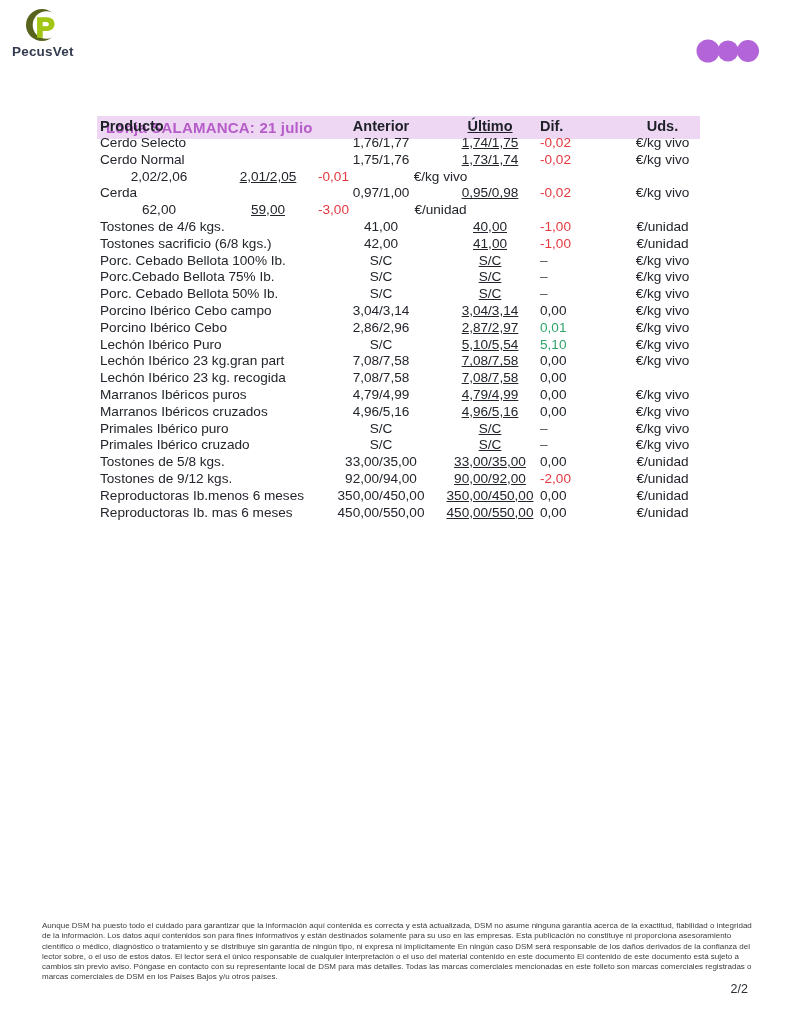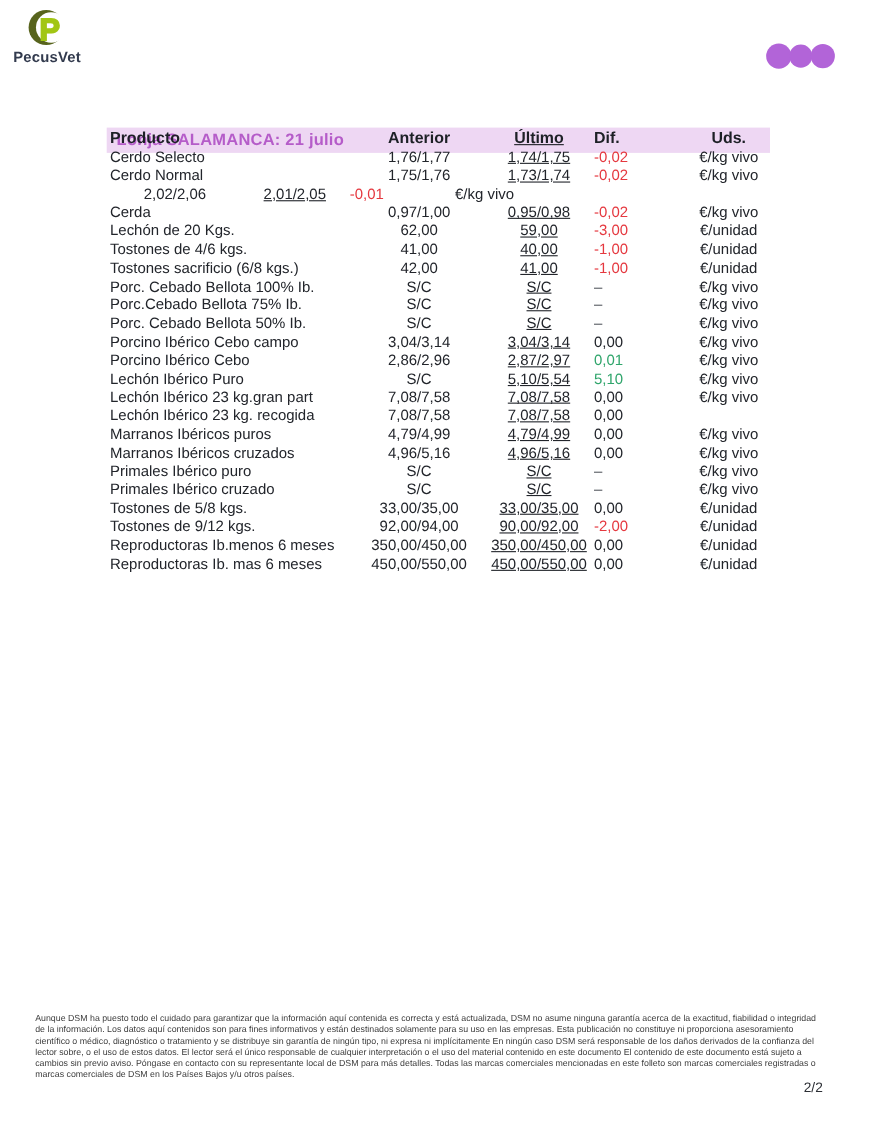--- a/index.html
+++ b/index.html
@@ -37,21 +37,21 @@
   .col-dif{width:85px;text-align:left;}
   .col-uds{width:75px;text-align:center;}
   .th{font-size:14.5px;font-weight:700;color:#1d2026;}
   .td{font-size:13.6px;color:var(--c-text,#22252b);}
   .dif-neg{color:var(--c-neg,#e5383f);}
   .dif-pos{color:var(--c-pos,#2fa56b);}
   .dif-zero{color:var(--c-text,#22252b);}
   .dif-dash{color:#4a4e55;}
   
   .disclaimer{
-    position:absolute;left:32px;top:921px;width:716px;
+    position:absolute;left:42px;top:921px;width:716px;
     font-size:8px;line-height:10.3px;color:#3c3c3c;margin:0;
   }
   .pagenum{
     position:absolute;right:43px;top:982px;
     font-size:12.5px;color:#2c2f35;
   }
 </style>
 </head>
 <body>
 
@@ -110,21 +110,20 @@
       <div class="td col-uds">€/kg vivo</div>
     </div>
         <div class="tr">
       <div class="td col-producto">Cerda</div>
       <div class="td col-anterior">0,97/1,00</div>
       <div class="td col-ultimo">0,95/0,98</div>
       <div class="td col-dif dif-neg">-0,02</div>
       <div class="td col-uds">€/kg vivo</div>
     </div>
         <div class="tr">
-      <div class="td col-producto">Lechón de 20 Kgs.</div>
       <div class="td col-anterior">62,00</div>
       <div class="td col-ultimo">59,00</div>
       <div class="td col-dif dif-neg">-3,00</div>
       <div class="td col-uds">€/unidad</div>
     </div>
         <div class="tr">
       <div class="td col-producto">Tostones de 4/6 kgs.</div>
       <div class="td col-anterior">41,00</div>
       <div class="td col-ultimo">40,00</div>
       <div class="td col-dif dif-neg">-1,00</div>

